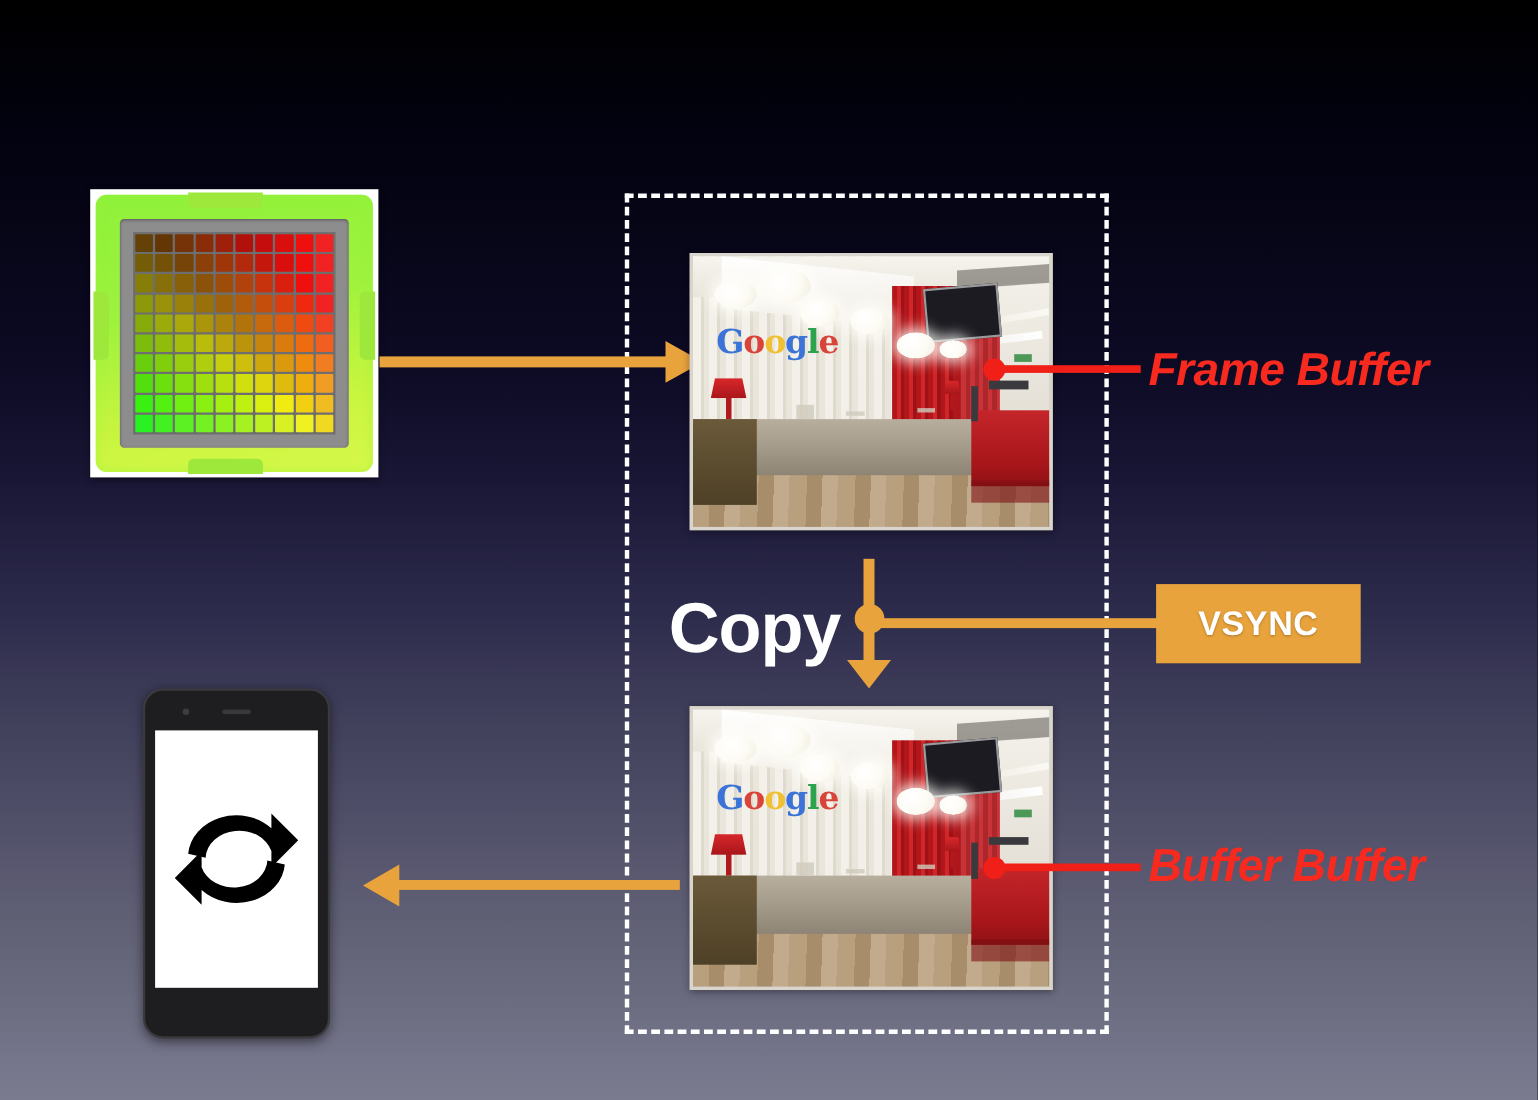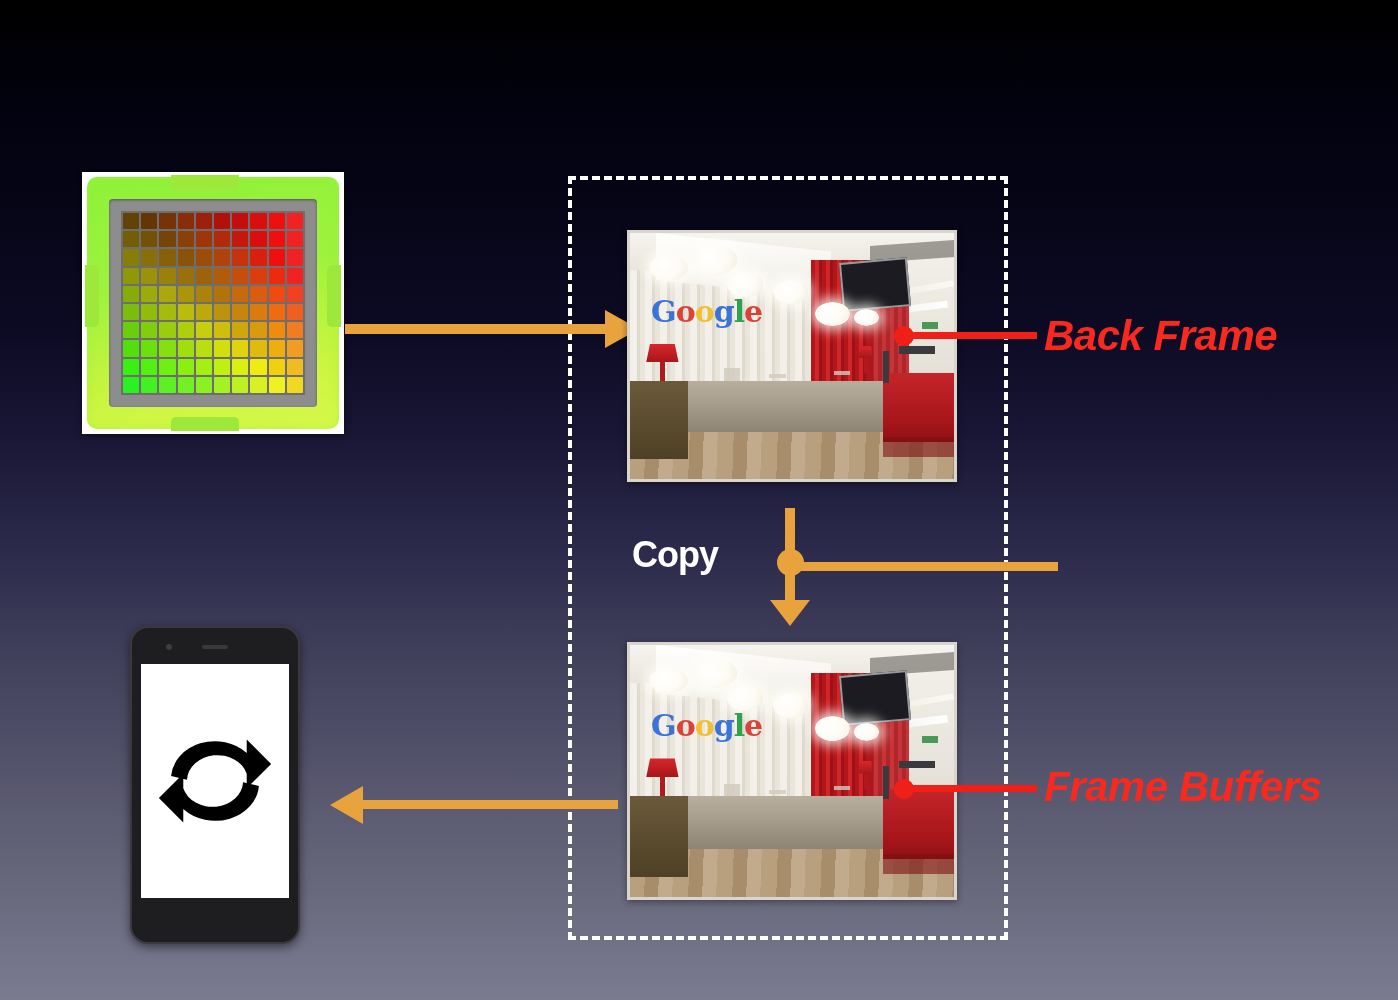--- a/index.html
+++ b/index.html
@@ -258,22 +258,22 @@
 
   #arrow-frame{left:360px;top:800px;width:258px;height:9px;}
   #arrow-frame-head{
     left:330px;top:786px;
     border-top:19px solid transparent;border-bottom:19px solid transparent;
     border-right:33px solid #e8a33d;
   }
 
   
   #copy-label{
-    position:absolute;left:632px;top:534px;
-    color:#ffffff;font-size:36px;font-weight:bold;letter-spacing:-1px;
+    position:absolute;left:608px;top:534px;
+    color:#ffffff;font-size:64px;font-weight:bold;letter-spacing:-1px;
   }
 
   
   #vsync-box{
     position:absolute;left:1051px;top:531px;width:186px;height:72px;
     background:#e8a33d;
     display:flex;align-items:center;justify-content:center;
   }
   #vsync-text{
     color:#ffffff;font-size:31px;font-weight:bold;letter-spacing:.5px;
@@ -457,28 +457,31 @@
         <div class="ph-small" style="left:29%;top:55%;width:5%;height:5%;"></div>
         <div class="ph-small" style="left:43%;top:57.5%;width:5%;height:1.6%;"></div>
         <div class="ph-small" style="left:63%;top:56%;width:5%;height:1.6%;"></div>
         <div class="ph-lampshade" style="left:70.5%;top:46%;width:4.5%;height:5%;"></div>
         <div class="ph-lampstem" style="left:72.3%;top:51%;width:1%;height:6%;"></div>
       </div>
   </div>
 
   <div class="callout-dot" id="dot-back"></div>
   <div class="callout-line" id="line-back"></div>
-  <div class="callout-text" id="text-back">Back Frame</div>
+  <div class="callout-text" id="text-back">Frame Buffer</div>
 
   <div id="copy-label">Copy</div>
   <div class="arrow-line" id="arrow-copy-v"></div>
   <div class="arrow-head" id="arrow-copy-head"></div>
   <div class="arrow-line" id="vsync-line"></div>
   <div id="vsync-junction"></div>
 
+  <div id="vsync-box">
+    <span id="vsync-text">VSYNC</span>
+  </div>
 
   <div class="photo" id="photo-front">
     <div class="ph-inner">
         <div class="ph-wall"></div>
         <div class="ph-ribs"></div>
         <div class="ph-ceiling"></div>
         <div class="ph-ceil-slant"></div>
         <div class="ph-rightwall"></div>
         <div class="ph-ceil-dark"></div>
         <div class="ph-ceil-strip"></div>
@@ -507,21 +510,21 @@
         <div class="ph-small" style="left:29%;top:55%;width:5%;height:5%;"></div>
         <div class="ph-small" style="left:43%;top:57.5%;width:5%;height:1.6%;"></div>
         <div class="ph-small" style="left:63%;top:56%;width:5%;height:1.6%;"></div>
         <div class="ph-lampshade" style="left:70.5%;top:46%;width:4.5%;height:5%;"></div>
         <div class="ph-lampstem" style="left:72.3%;top:51%;width:1%;height:6%;"></div>
       </div>
   </div>
 
   <div class="callout-dot" id="dot-frame"></div>
   <div class="callout-line" id="line-frame"></div>
-  <div class="callout-text" id="text-frame">Frame Buffers</div>
+  <div class="callout-text" id="text-frame">Buffer Buffer</div>
 
   <div class="arrow-line" id="arrow-frame"></div>
   <div class="arrow-head" id="arrow-frame-head"></div>
 
   <div id="phone">
     <div id="phone-speaker"></div>
     <div id="phone-cam"></div>
     <div id="phone-screen">
       <svg id="refresh-icon" width="122" height="122" viewBox="0 0 100 100">
         <path d="M14 46 A36 31 0 0 1 76 27 L76 16 L96 36 L76 56 L76 44

